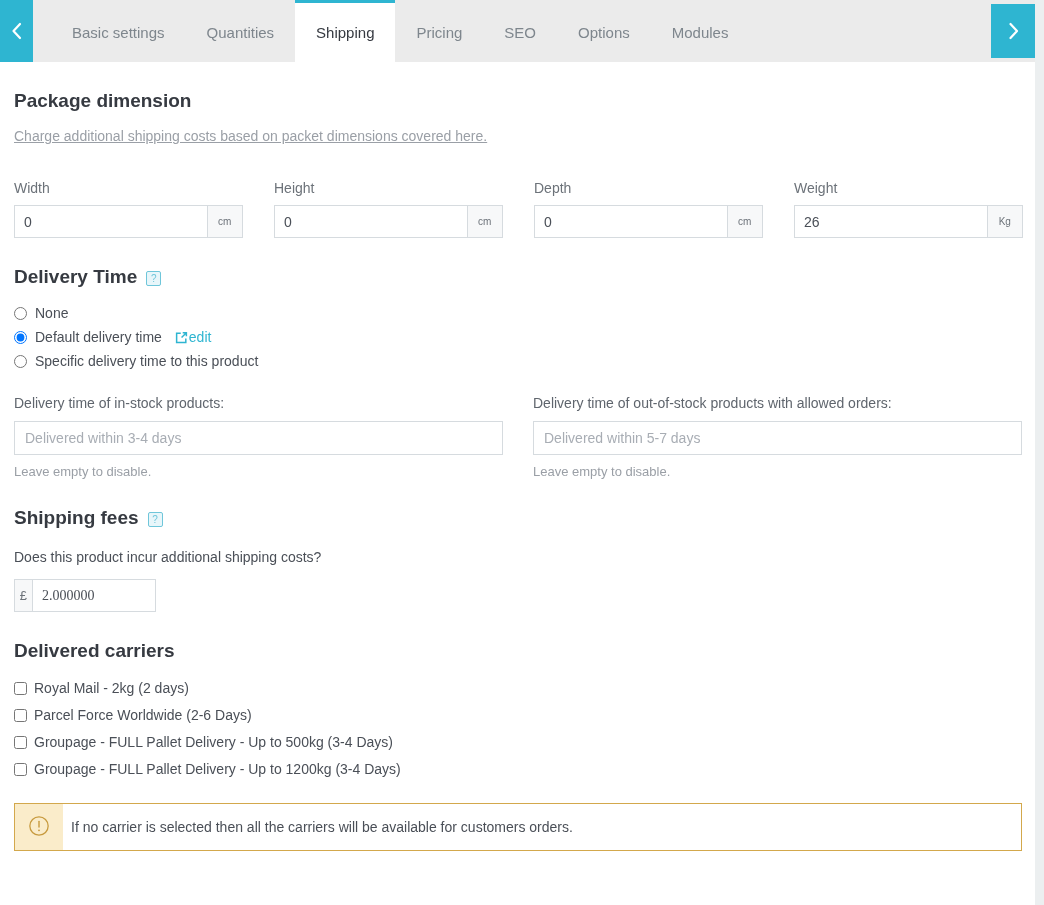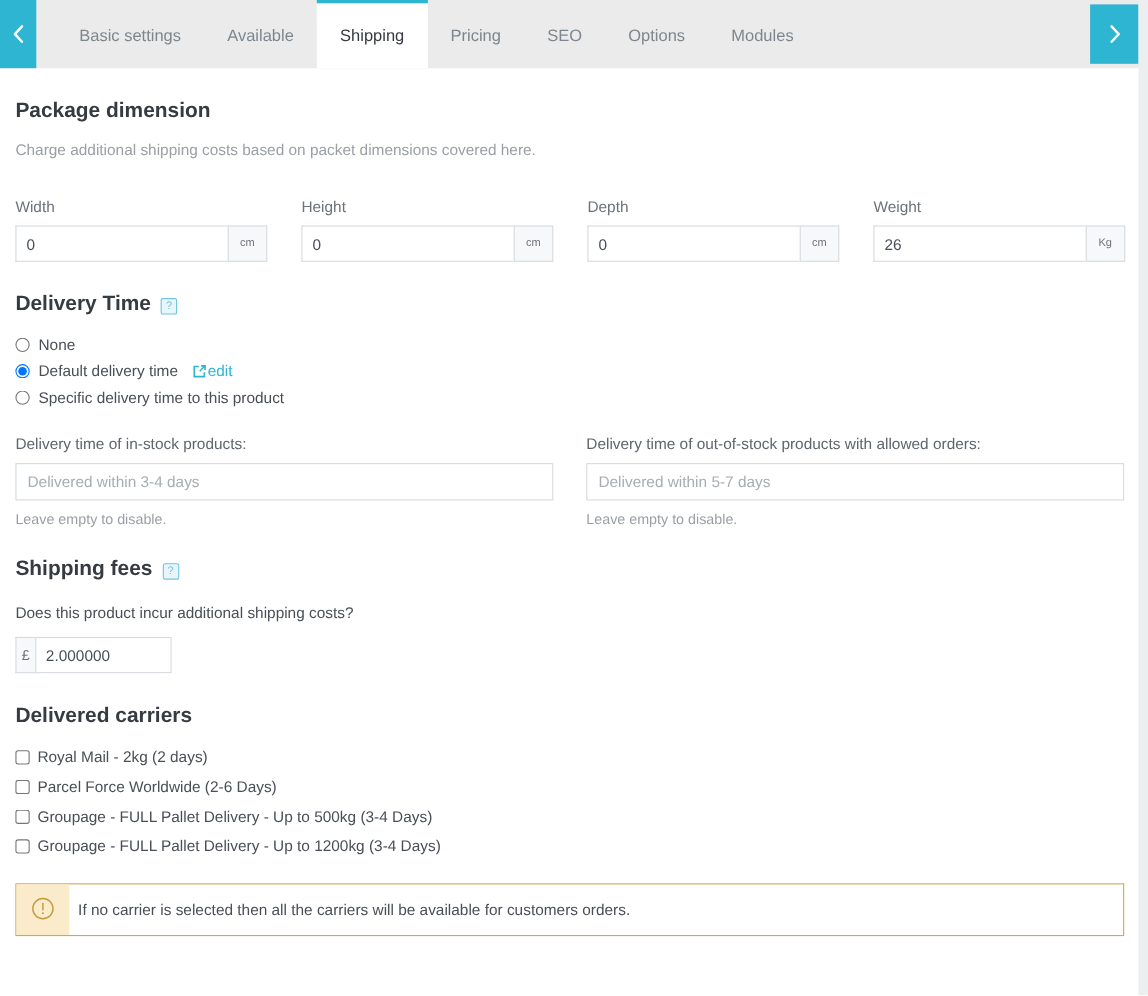--- a/index.html
+++ b/index.html
@@ -98,20 +98,21 @@
     color: #363a41;
     margin: 28px 0 0 0;
     display: flex;
     align-items: center;
     gap: 9px;
   }
   .section-desc {
     font-size: 14px;
     color: #9a9fa6;
     margin: 16px 0 0 0;
+    text-decoration: underline;
   }
   .help-badge {
     display: inline-block;
     width: 15px; height: 15px;
     line-height: 13px;
     text-align: center;
     font-size: 10px;
     font-weight: normal;
     color: #6fc6da;
     border: 1px solid #6fc6da;
@@ -251,21 +252,21 @@
     justify-content: center;
     font-size: 13px;
     color: #6c7279;
     box-sizing: border-box;
   }
   .fee-group input {
     flex: 1 1 auto;
     border: 1px solid #d6dbdf;
     padding: 0 9px;
     font-size: 14px;
-    font-family: Liberation Sans, sans-serif;
+    font-family: Liberation Serif, serif;
     color: #4a4f57;
     outline: none;
     min-width: 0;
     box-sizing: border-box;
   }
 
   
   .carrier-list { margin-top: 18px; }
   .carrier-row {
     display: flex;
@@ -320,21 +321,21 @@
           <path d="M10 2 L3.5 9 L10 16" fill="none" stroke="#ffffff" stroke-width="2.2" stroke-linecap="round" stroke-linejoin="round"></path>
         </svg>
       </span>
     </div>
 
     <div class="tabs">
       <div class="tab">
         <span>Basic settings</span>
       </div>
       <div class="tab">
-        <span>Available</span>
+        <span>Quantities</span>
       </div>
       <div class="tab active">
         <span>Shipping</span>
       </div>
       <div class="tab">
         <span>Pricing</span>
       </div>
       <div class="tab">
         <span>SEO</span>
       </div>

